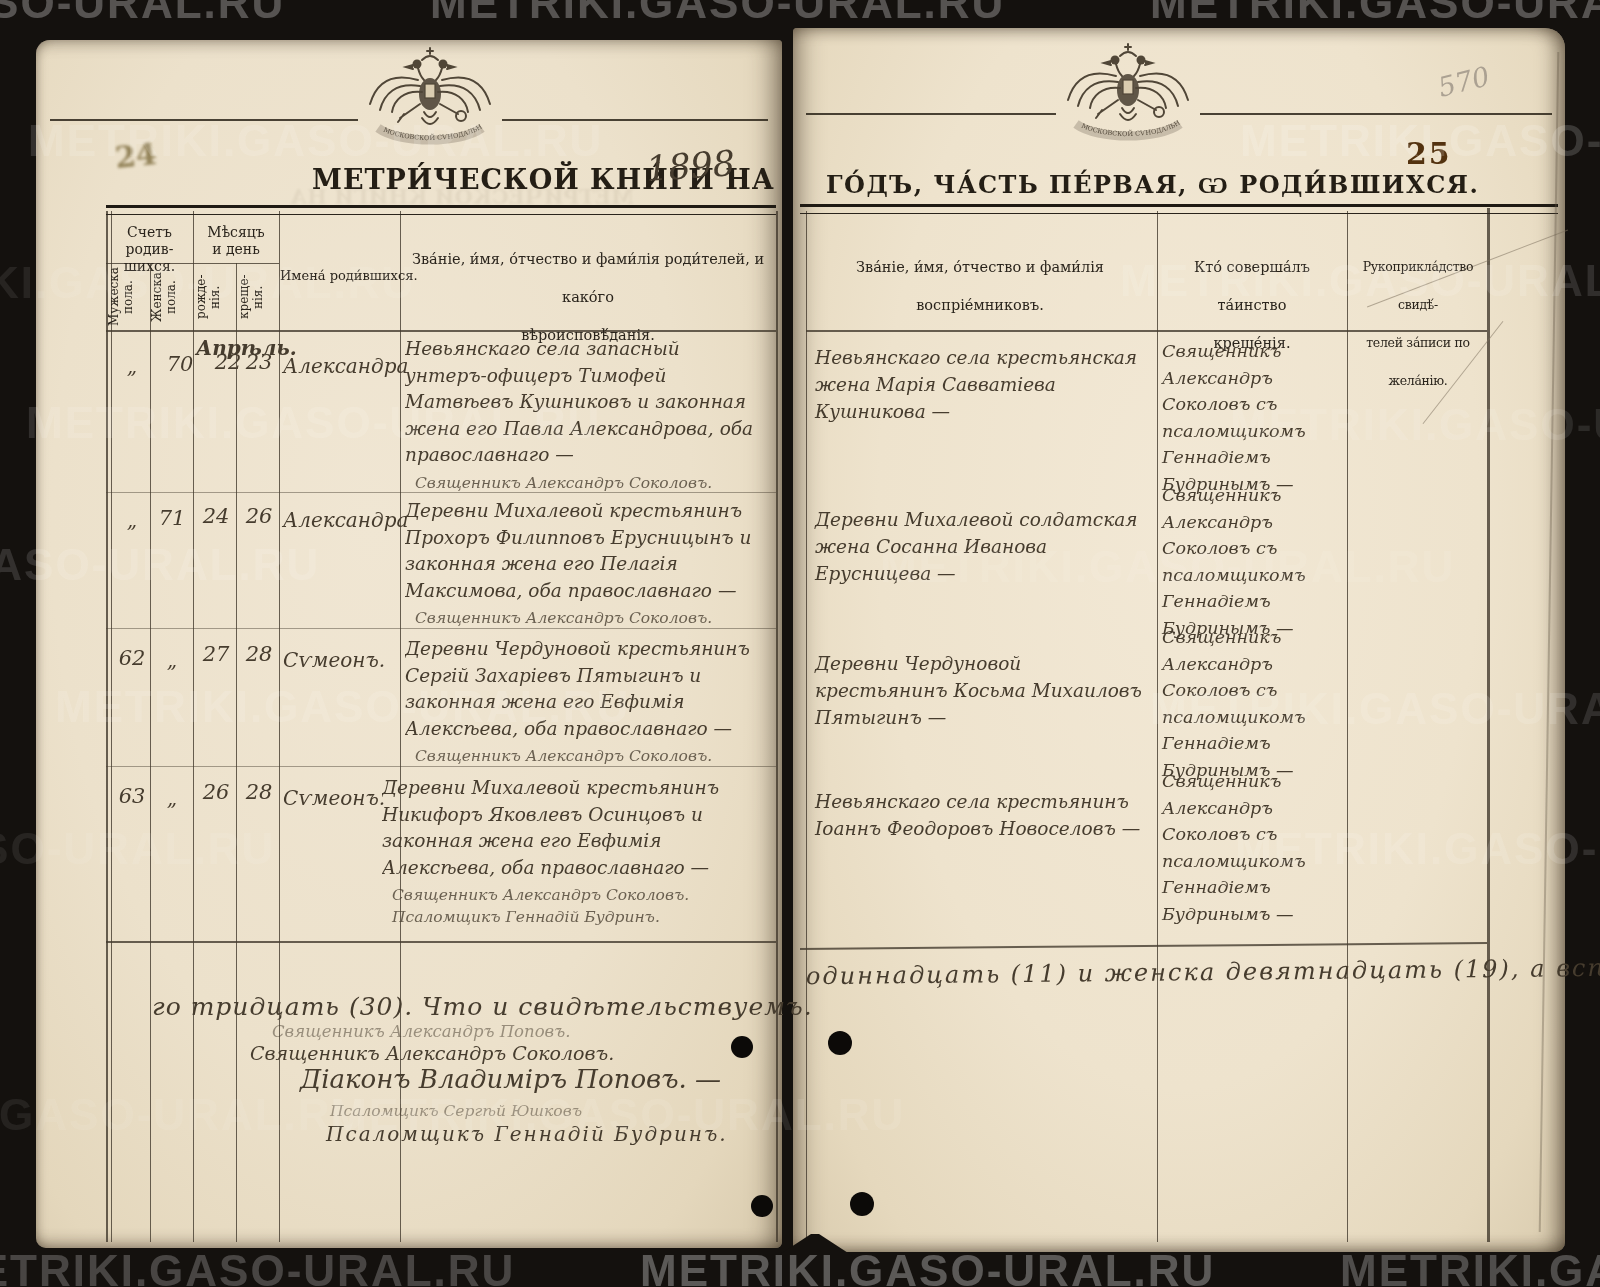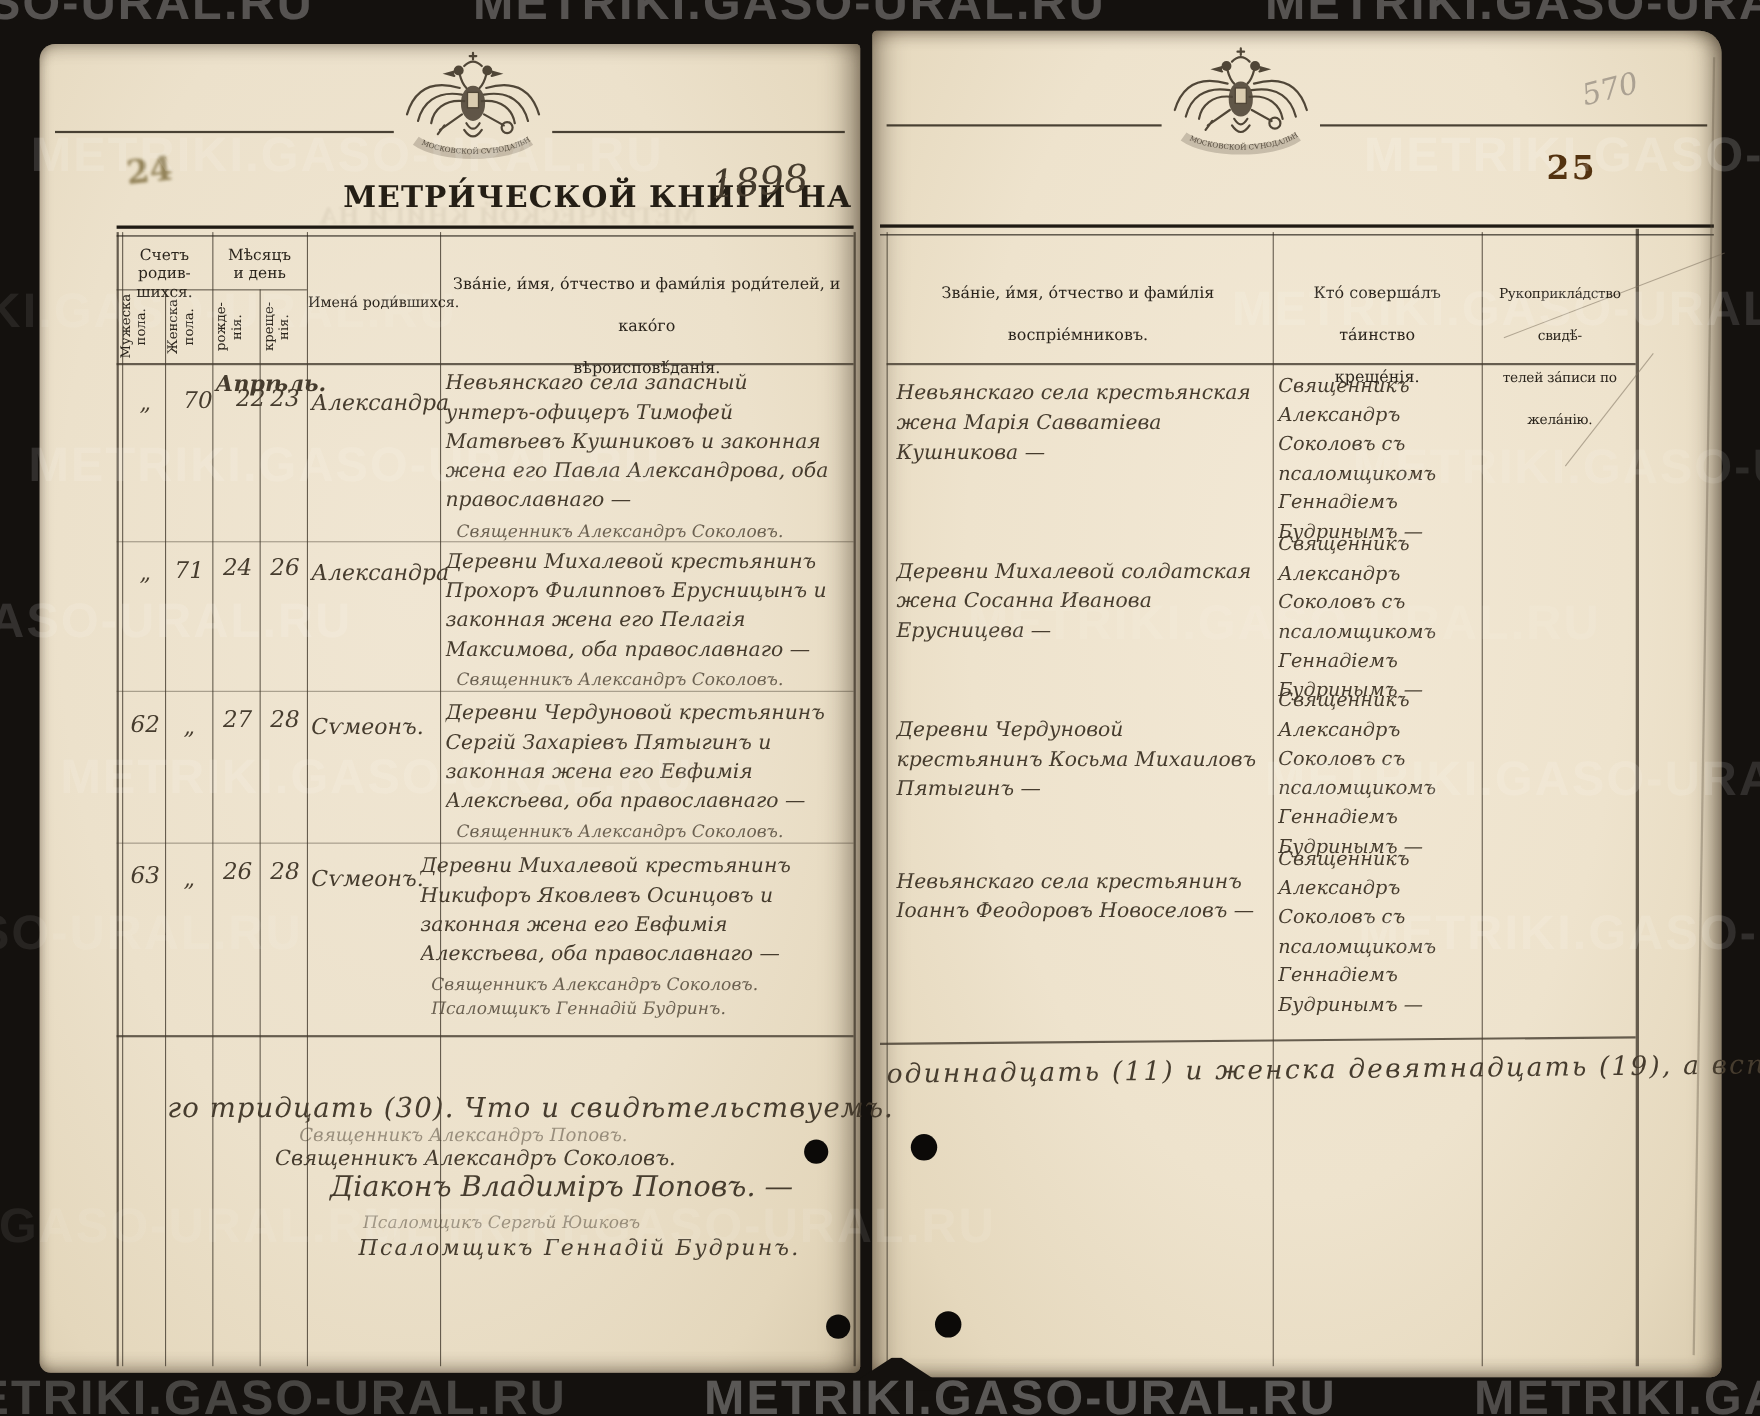--- a/index.html
+++ b/index.html
@@ -100,20 +100,21 @@
 
   <div class="midrule" style="left:50px;top:119px;width:308px;"></div>
   <div class="midrule" style="left:502px;top:119px;width:266px;"></div>
   <div class="midrule" style="left:806px;top:113px;width:250px;"></div>
   <div class="midrule" style="left:1200px;top:113px;width:352px;"></div>
 
   <div class="title nowrap" style="left:312px;top:164px;font-size:27px;">МЕТРИ́ЧЕСКОЙ КНИ́ГИ НА</div>
   <div class="hw abs nowrap" style="left:646px;top:146px;font-size:35px;transform:rotate(-4deg);">1898</div>
   <div class="abs ghost nowrap" style="left:290px;top:184px;font-size:21px;font-weight:bold;">МЕТРИ́ЧЕСКОЙ КНИ́ГИ НА</div>
 
+  <div class="title nowrap" style="left:826px;top:170px;font-size:24px;letter-spacing:1.5px;">ГО́ДЪ, ЧА́СТЬ ПЕ́РВАЯ, Ѡ РОДИ́ВШИХСЯ.</div>
   <div class="pageno nowrap" style="left:1406px;top:136px;font-size:30px;">25</div>
   <div class="pencil nowrap" style="left:1438px;top:66px;font-size:27px;">570</div>
   <div class="scratch" style="left:1360px;top:268px;width:215px;transform:rotate(-21deg);"></div>
   <div class="scratch" style="left:1398px;top:372px;width:130px;transform:rotate(-52deg);"></div>
 
   <div class="dbl" style="left:106px;top:205px;width:670px;"></div>
   <div class="dbl" style="left:800px;top:204px;width:758px;"></div>
 
   <div class="abs print center preline" style="left:106px;top:224px;width:87px;font-size:14px;line-height:17px;">Счетъ родив-
 шихся.</div>

